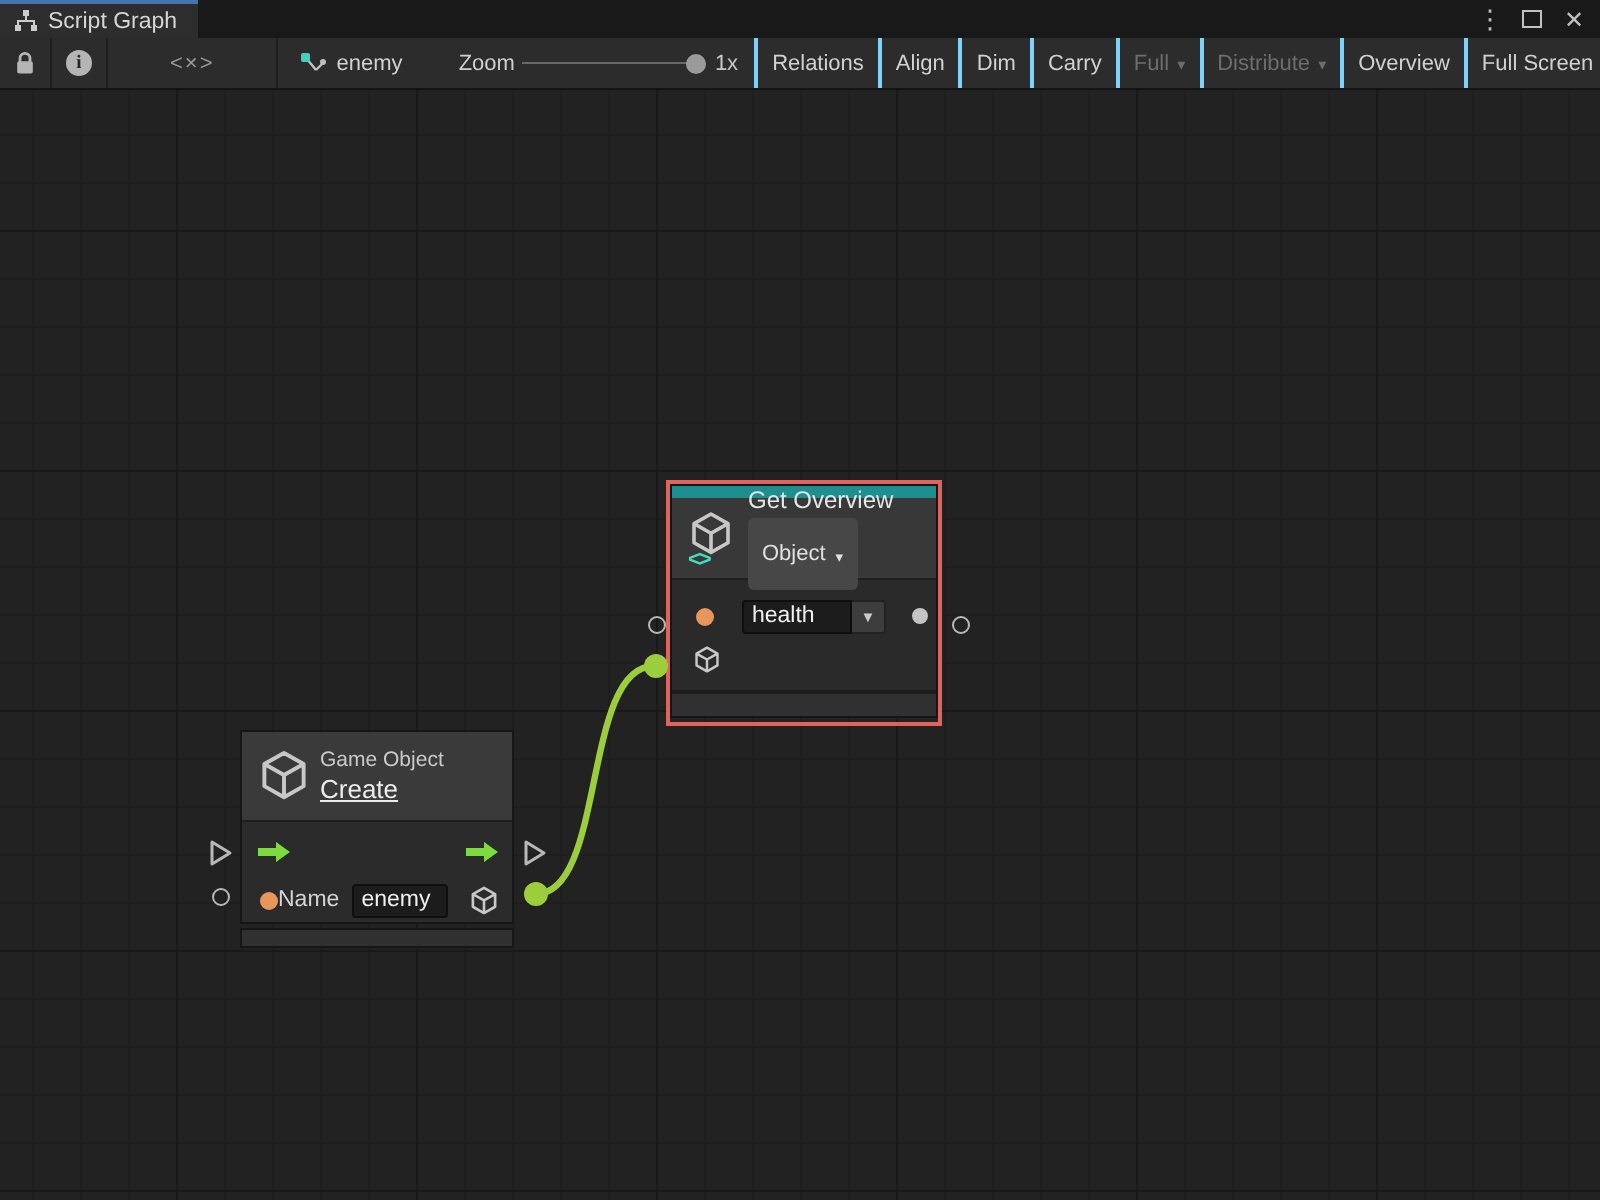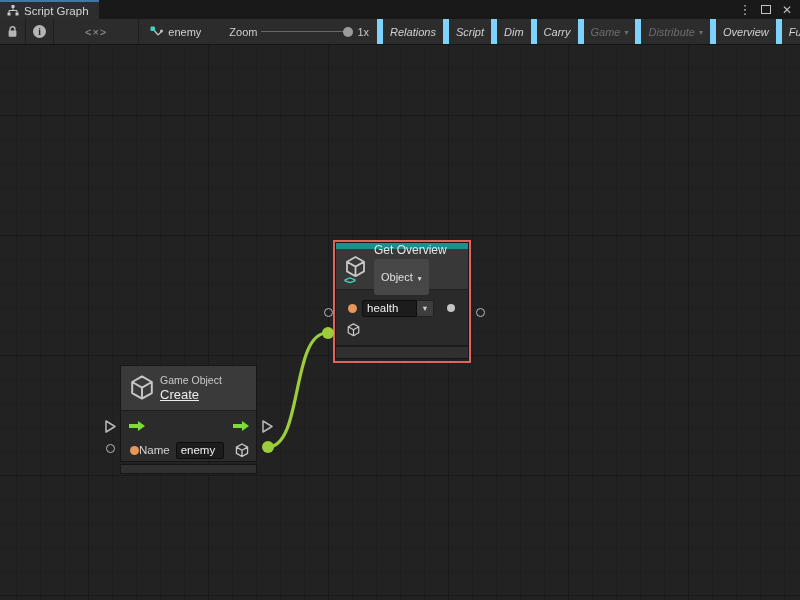--- a/index.html
+++ b/index.html
@@ -23,21 +23,21 @@
   .winctrl .wbtn{display:flex;align-items:center;justify-content:center;width:14px;height:16px;cursor:default;font-size:12px;line-height:1;}
   .maxbox{width:8px;height:7px;border:1.4px solid #c2c2c2;}
   
   .toolbar{
     position:absolute;left:0;top:19px;width:800px;height:25px;
     background:#2c2c2c;border-bottom:1px solid #141414;
     display:flex;align-items:stretch;color:#d2d2d2;font-size:11px;white-space:nowrap;
   }
   .tbtn{display:flex;align-items:center;justify-content:center;padding:0 7px;}
   .tbtn.sep{border-right:1px solid #1e1e1e;}
-  .tbtn.left-sep{border-left:6px solid #7dd3fc;font-style:italic;}
+  .tbtn.left-sep{border-left:2px solid #7dd3fc;}
   .tbtn.disabled{color:#6d6d6d;}
   .code-glyph{color:#9a9a9a;letter-spacing:1px;font-size:11px;padding:0 24px;}
   .infocircle{width:13px;height:13px;border-radius:50%;background:#b5b5b5;color:#262626;
     font-weight:bold;font-size:9.5px;display:flex;align-items:center;justify-content:center;font-family:"Liberation Serif",serif;}
   .zoomgrp{display:flex;align-items:center;gap:4px;padding:0 8px 0 18px;}
   .slider{position:relative;width:92px;height:12px;}
   .slider .track{position:absolute;left:0;right:4px;top:5.5px;height:1px;background:#686868;}
   .slider .handle{position:absolute;right:0;top:1px;width:10px;height:10px;border-radius:50%;background:#9b9b9b;}
   .zoomval{color:#c8c8c8;}
   .rbtns{margin-left:auto;display:flex;align-items:stretch;}
@@ -150,30 +150,30 @@
       <span class="track"></span>
       <span class="handle"></span>
     </span>
     <span class="zoomval">1x</span>
   </div>
   <div class="rbtns">
     <div class="tbtn left-sep">
         <span>Relations</span>
       </div>
     <div class="tbtn left-sep">
-        <span>Script</span>
+        <span>Align</span>
       </div>
     <div class="tbtn left-sep">
         <span>Dim</span>
       </div>
     <div class="tbtn left-sep">
         <span>Carry</span>
       </div>
     <div class="tbtn left-sep disabled">
-      <span>Game</span>
+      <span>Full</span>
       <span class="dd-arrow">▾</span>
     </div>
     <div class="tbtn left-sep disabled">
       <span>Distribute</span>
       <span class="dd-arrow">▾</span>
     </div>
     <div class="tbtn left-sep">
         <span>Overview</span>
       </div>
     <div class="tbtn left-sep">
@@ -251,21 +251,21 @@
           <div style="font-size:12px;color:#e6e6e6;line-height:14px;">Get Overview</div>
           <span class="pill">
             <span>Object</span>
             <span class="dd-arrow">▾</span>
           </span>
         </span>
       </div>
       <div class="gv-body">
         <div class="gv-row1">
           <span class="port-dot dot-orange" style="margin-left:12px;"></span>
-          <input class="tfield" style="width: 55px; margin-left: 5px; border-radius: 2px 0px 0px 2px;" value="health">
+          <input class="tfield" style="width: 55px; margin-left: 14px; border-radius: 2px 0px 0px 2px;" value="health">
           <span class="field-dd">▼</span>
           <span class="port-dot dot-gray" style="margin-left:13px;"></span>
         </div>
         <div class="gv-row2">
           <span style="display:flex;margin-left:10px;">
             <svg width="15" height="16" viewBox="0 0 24 26">
               <path d="M12 3 L20.5 7.8 L20.5 17.4 L12 22.2 L3.5 17.4 L3.5 7.8 Z M3.5 7.8 L12 12.6 L20.5 7.8 M12 12.6 L12 22.2" fill="none" stroke="#c8c8c8" stroke-width="2" stroke-linejoin="round"></path>
             </svg>
           </span>
         </div>

